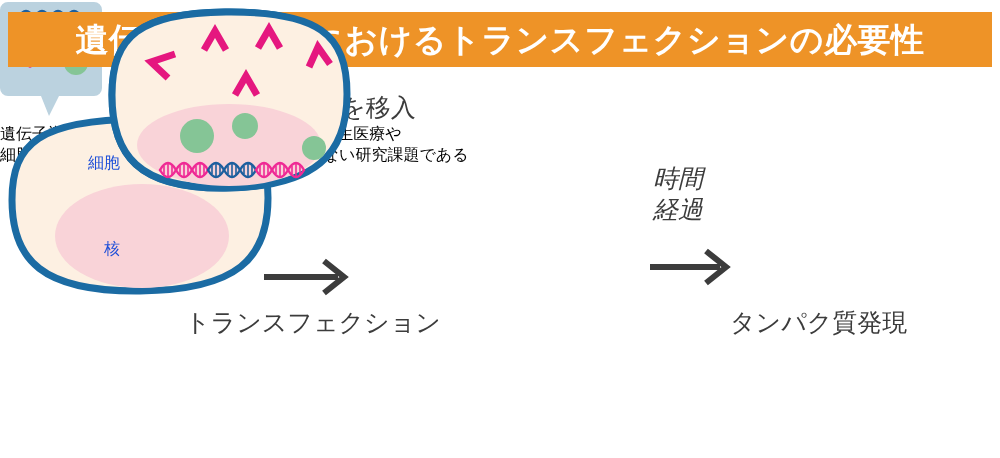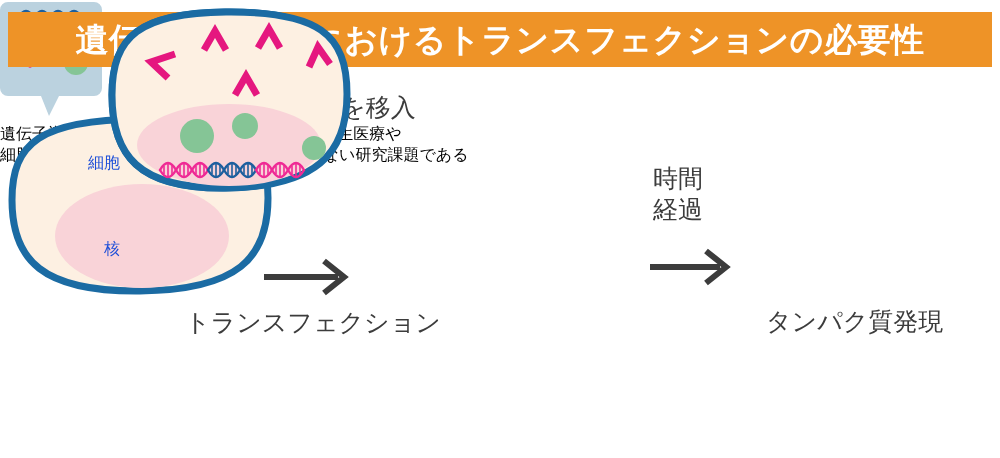--- a/index.html
+++ b/index.html
@@ -45,26 +45,27 @@
   
   .lbl {
     position: absolute;
     color: #3c3c3c;
     font-size: 25px;
     line-height: 1.15;
     white-space: nowrap;
   }
   #label-transfer-genes { left: 214px; top: 93px; }
   #label-transfection   { left: 185px; top: 308px; text-align: right; }
-  #label-protein-expr   { left: 766px; top: 308px; font-family: Liberation Serif, serif; }
+  #label-protein-expr   { left: 730px; top: 308px; }
   #label-time-elapsed {
     left: 653px;
     top: 163px;
     text-align: right;
     line-height: 1.25;
+    font-style: italic;
   }
 
   
   .cell-inner-label {
     position: absolute;
     color: #1d4ed8;
     font-size: 16px;
     white-space: nowrap;
   }
   #label-cell    { left: 88px;  top: 153px; }

